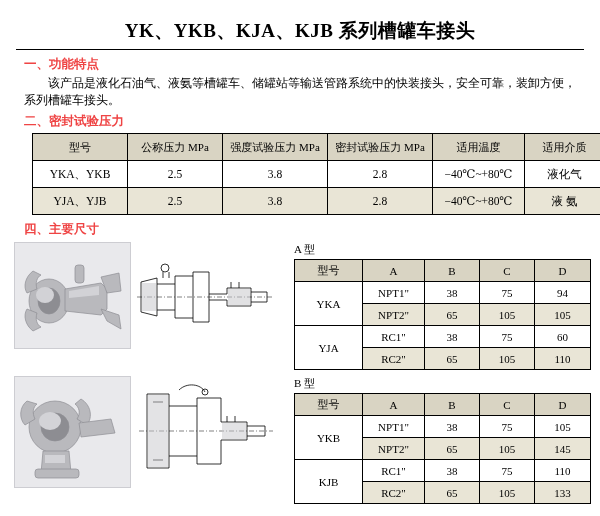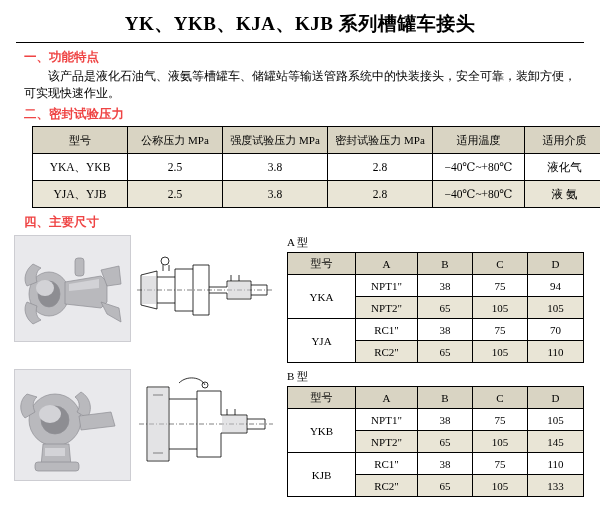--- a/index.html
+++ b/index.html
@@ -13,21 +13,21 @@
     font-family: "Liberation Serif", "DejaVu Serif", serif;
     color: #000000;
     overflow: hidden;
     position: relative;
   }
   .page {
     width: 600px;
     height: 516px;
     position: relative;
     box-sizing: border-box;
-    padding: 1px 14px;
+    padding: 8px 14px;
   }
   .title {
     text-align: center;
     font-size: 19px;
     font-weight: bold;
     letter-spacing: 0.5px;
     padding-top: 10px;
     padding-bottom: 2px;
     font-family: "Liberation Serif", "DejaVu Serif", serif;
   }
@@ -89,21 +89,21 @@
     margin-left: 16px;
   }
   
   .sec4 {
     margin-top: 6px;
   }
   .figs {
     position: relative;
     margin-top: 4px;
     display: flex;
-    gap: 0px;
+    gap: 7px;
   }
   .left-col {
     width: 262px;
   }
   .right-col {
     width: 306px;
     padding-left: 12px;
   }
   .photo-row {
     display: flex;
@@ -158,21 +158,21 @@
 </style>
 </head>
 <body>
 
 <div class="page">
 
   <div class="title">YK、YKB、KJA、KJB 系列槽罐车接头</div>
   <hr class="title-rule">
 
   <div class="sec-head">一、功能特点</div>
-  <div class="para">该产品是液化石油气、液氨等槽罐车、储罐站等输送管路系统中的快装接头，安全可靠，装卸方便，可实现快速作业。</div>
+  <div class="para">该产品是液化石油气、液氨等槽罐车、储罐站等输送管路系统中的快装接头，安全可靠，装卸方便，系列槽罐车接头。</div>
 
   <div class="sec-head">二、密封试验压力</div>
 
 
   <table class="spec">
     <colgroup>
       <col style="width:95px">
         <col style="width:95px">
         <col style="width:105px">
       <col style="width:105px">
@@ -289,21 +289,21 @@
             <td class="shade">NPT2"</td>
             <td class="shade">65</td>
             <td class="shade">105</td>
             <td class="shade">105</td>
           </tr>
           <tr>
             <td class="model" rowspan="2">YJA</td>
             <td>RC1"</td>
             <td>38</td>
             <td>75</td>
-            <td>70</td>
+            <td>60</td>
           </tr>
           <tr>
             <td class="shade">RC2"</td>
             <td class="shade">65</td>
             <td class="shade">105</td>
             <td class="shade">110</td>
           </tr>
         </tbody>
       </table>
     </div>

